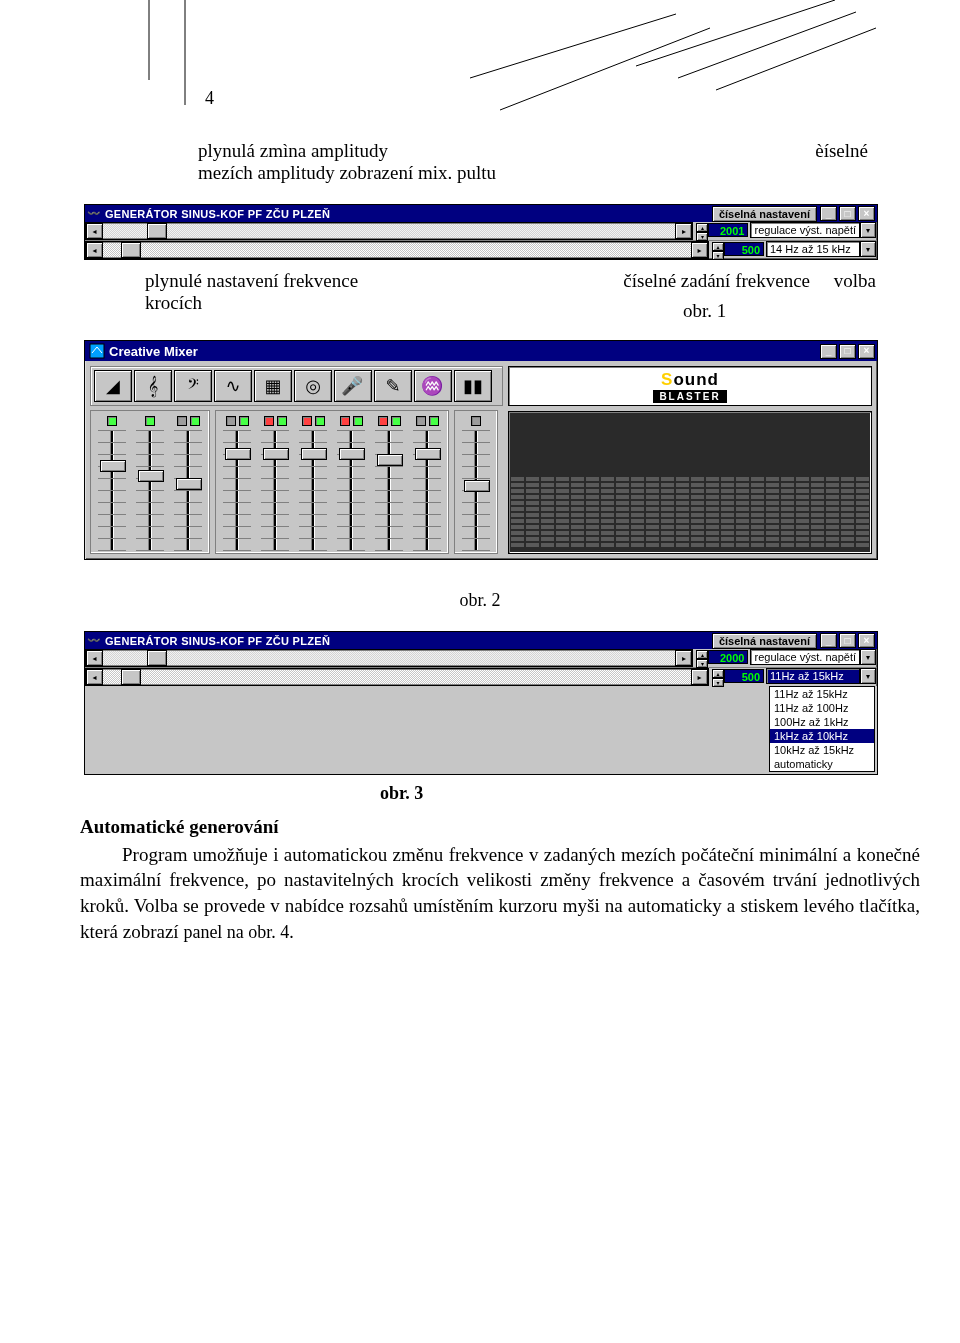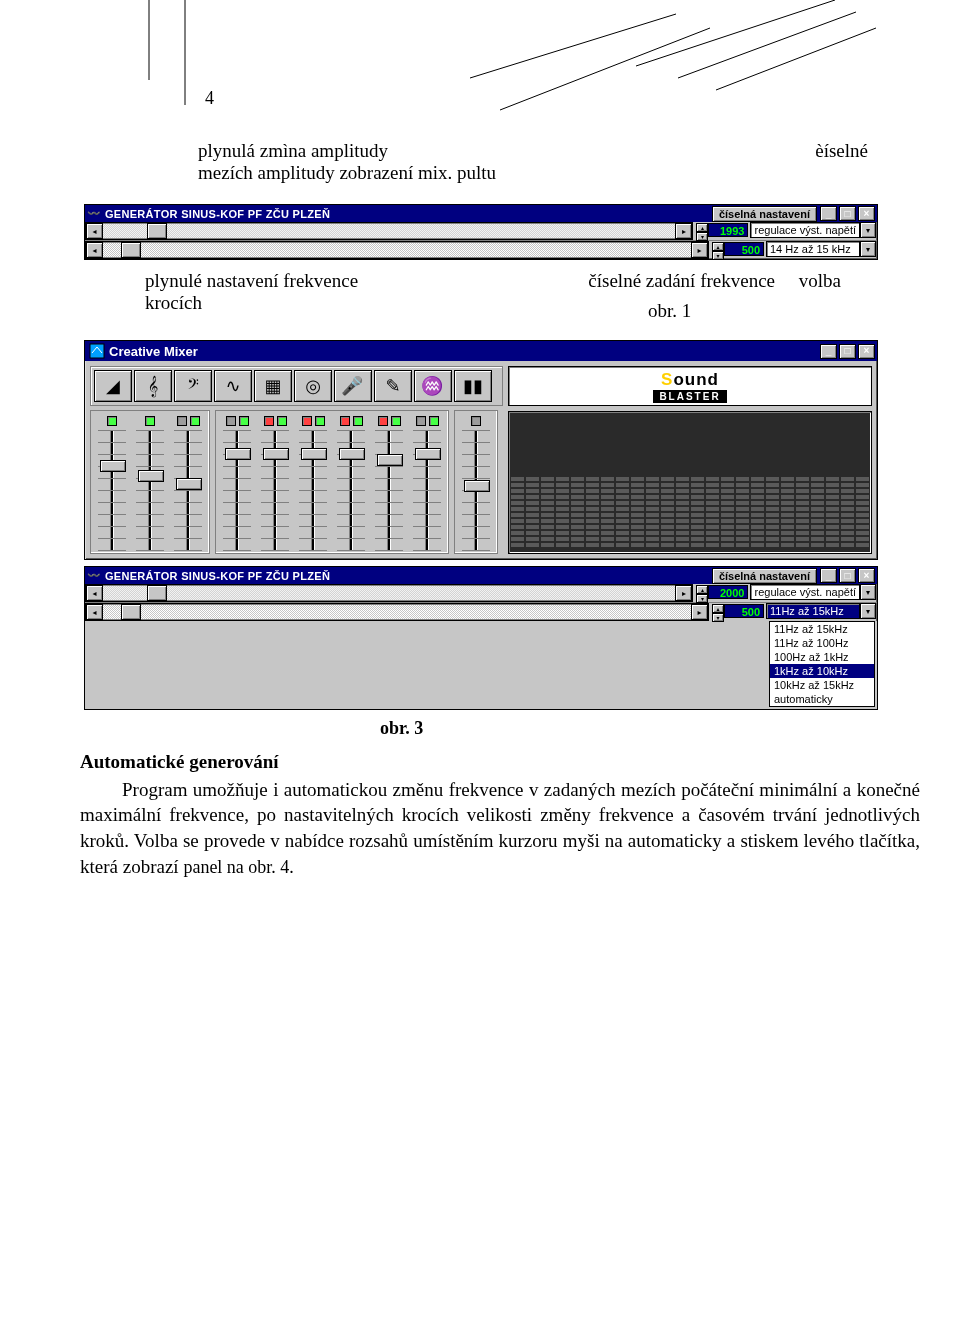--- a/index.html
+++ b/index.html
@@ -142,21 +142,21 @@
           <div class="htrack">
               <div class="hthumb" style="left:44px"></div>
             </div>
           <div class="harrow">▸</div>
         </div>
         <div class="numbox">
           <div class="numspin">
               <div class="sp">▴</div>
               <div class="sp">▾</div>
             </div>
-          <div class="numval">1993</div>
+          <div class="numval">2001</div>
         </div>
         <div class="combo">
           <div class="combo-val">regulace výst. napětí</div>
           <div class="combo-btn">▾</div>
         </div>
       </div>
       <div class="gen-row">
         <div class="hscroll">
           <div class="harrow">◂</div>
           <div class="htrack">
@@ -177,21 +177,21 @@
         </div>
       </div>
     </div>
   </div>
 
   <div class="midlabel">
     <div>
       <span class="left">plynulé nastavení frekvence</span>
       <span class="left">krocích</span>
     </div>
-    <div class="right" style="margin-right:59px">
+    <div class="right" style="margin-right:24px">
       <div>
         <span>číselné zadání frekvence</span>
         &nbsp;&nbsp;&nbsp;
         <span>volba</span>
         <div class="obr" style="margin-top:8px;margin-right:90px">obr. 1</div>
       </div>
     </div>
   </div>
 
   <div class="win mixer" style="margin-left:84px">
@@ -803,20 +803,21 @@
                   <div class="seg"></div>
                   <div class="seg"></div>
                 </div>
               </div>
             </div>
         </div>
       </div>
     </div>
   </div>
 
+  <div class="obr" style="margin-top:30px;margin-bottom:20px">obr. 2</div>
 
   <div class="win gen3" style="margin-left:84px">
     <div class="titlebar">
       <span class="title-icon">〰️</span>
       <span class="title-text">GENERÁTOR SINUS-KOF PF ZČU PLZEŇ</span>
       <span class="title-label">číselná nastavení</span>
       <div class="title-ctrls">
         <div class="title-btn">_</div>
         <div class="title-btn">□</div>
         <div class="title-btn">×</div>

